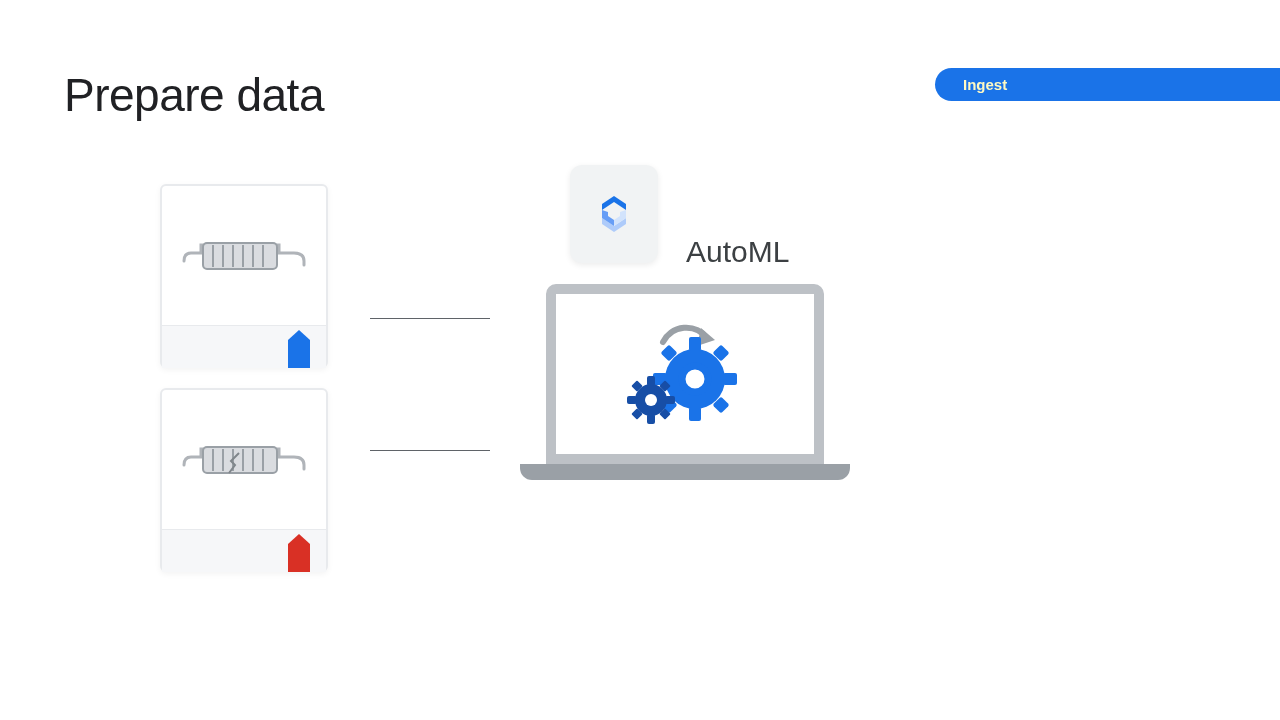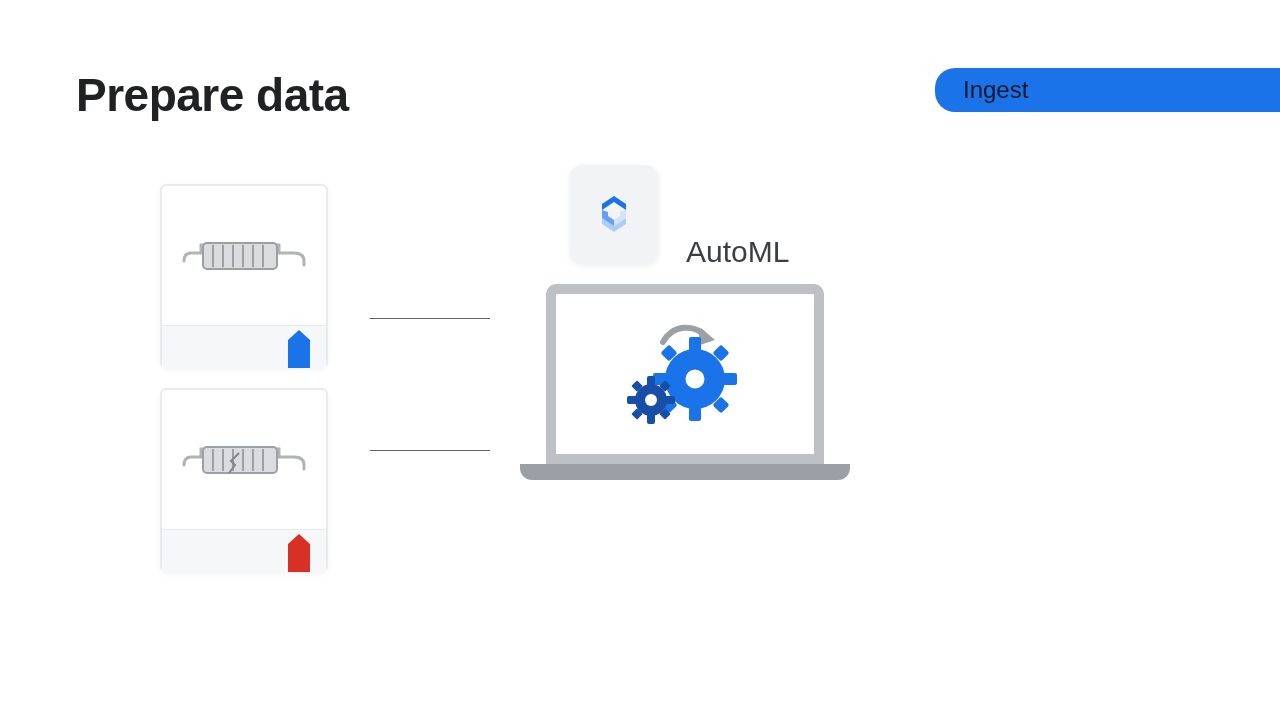--- a/index.html
+++ b/index.html
@@ -9,33 +9,32 @@
     background: #ffffff;
     font-family: 'Google Sans', 'Product Sans', -apple-system, Arial, sans-serif;
     position: relative;
     overflow: hidden;
   }
   .page-title {
     position: absolute;
     left: 64px;
     top: 68px;
     font-size: 46px;
-    font-weight: 700;
+    font-weight: 400;
     color: #202124;
     letter-spacing: -0.5px;
-    margin-left: 12px;
   }
   .ingest-pill {
     position: absolute;
     right: 0;
     top: 68px;
     background: #1a73e8;
-    color: #0f172a;
-    font-size: 24px;
-    font-weight: 400;
+    color: #fef9c3;
+    font-size: 15px;
+    font-weight: 700;
     padding: 8px 28px 8px 28px;
     border-radius: 20px 0 0 20px;
     width: 345px;
   }
   .sample-card {
     position: absolute;
     width: 168px;
     height: 184px;
     border: 2px solid #e8eaed;
     border-radius: 6px;

